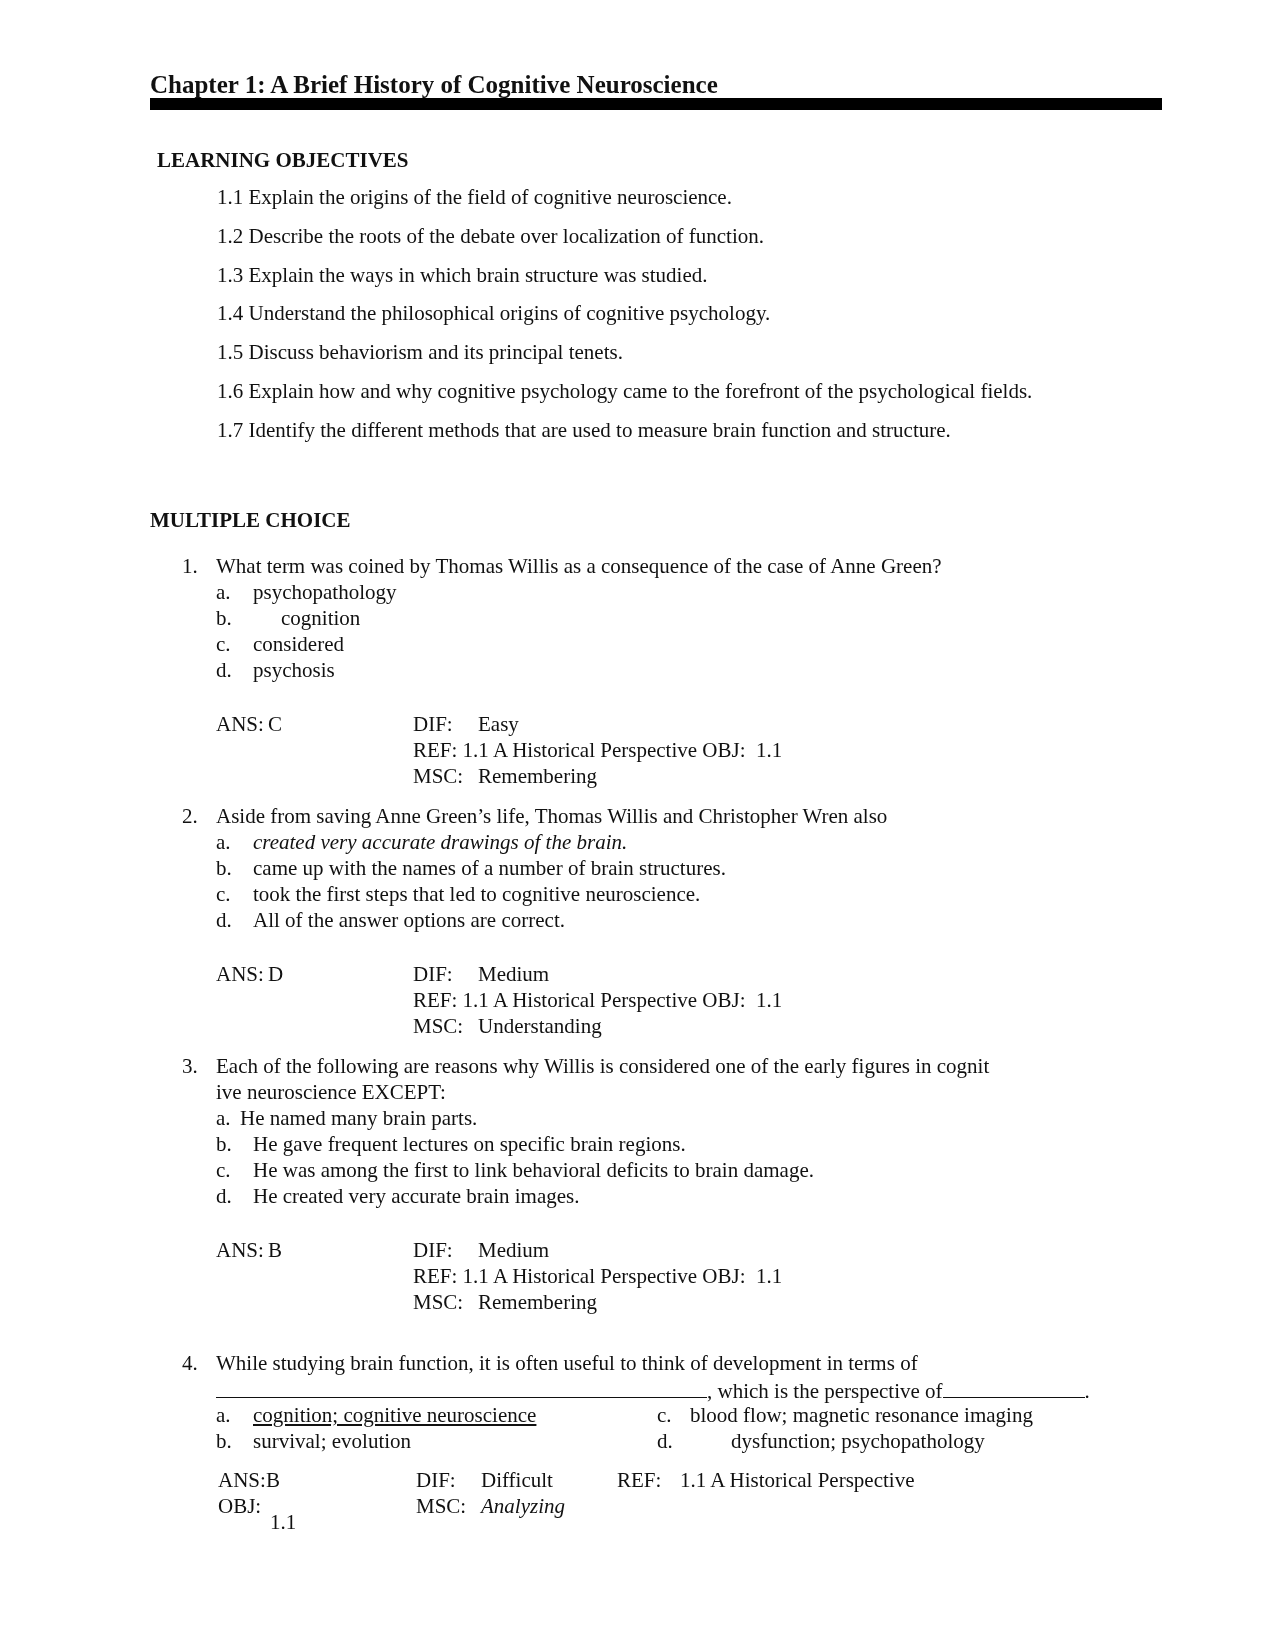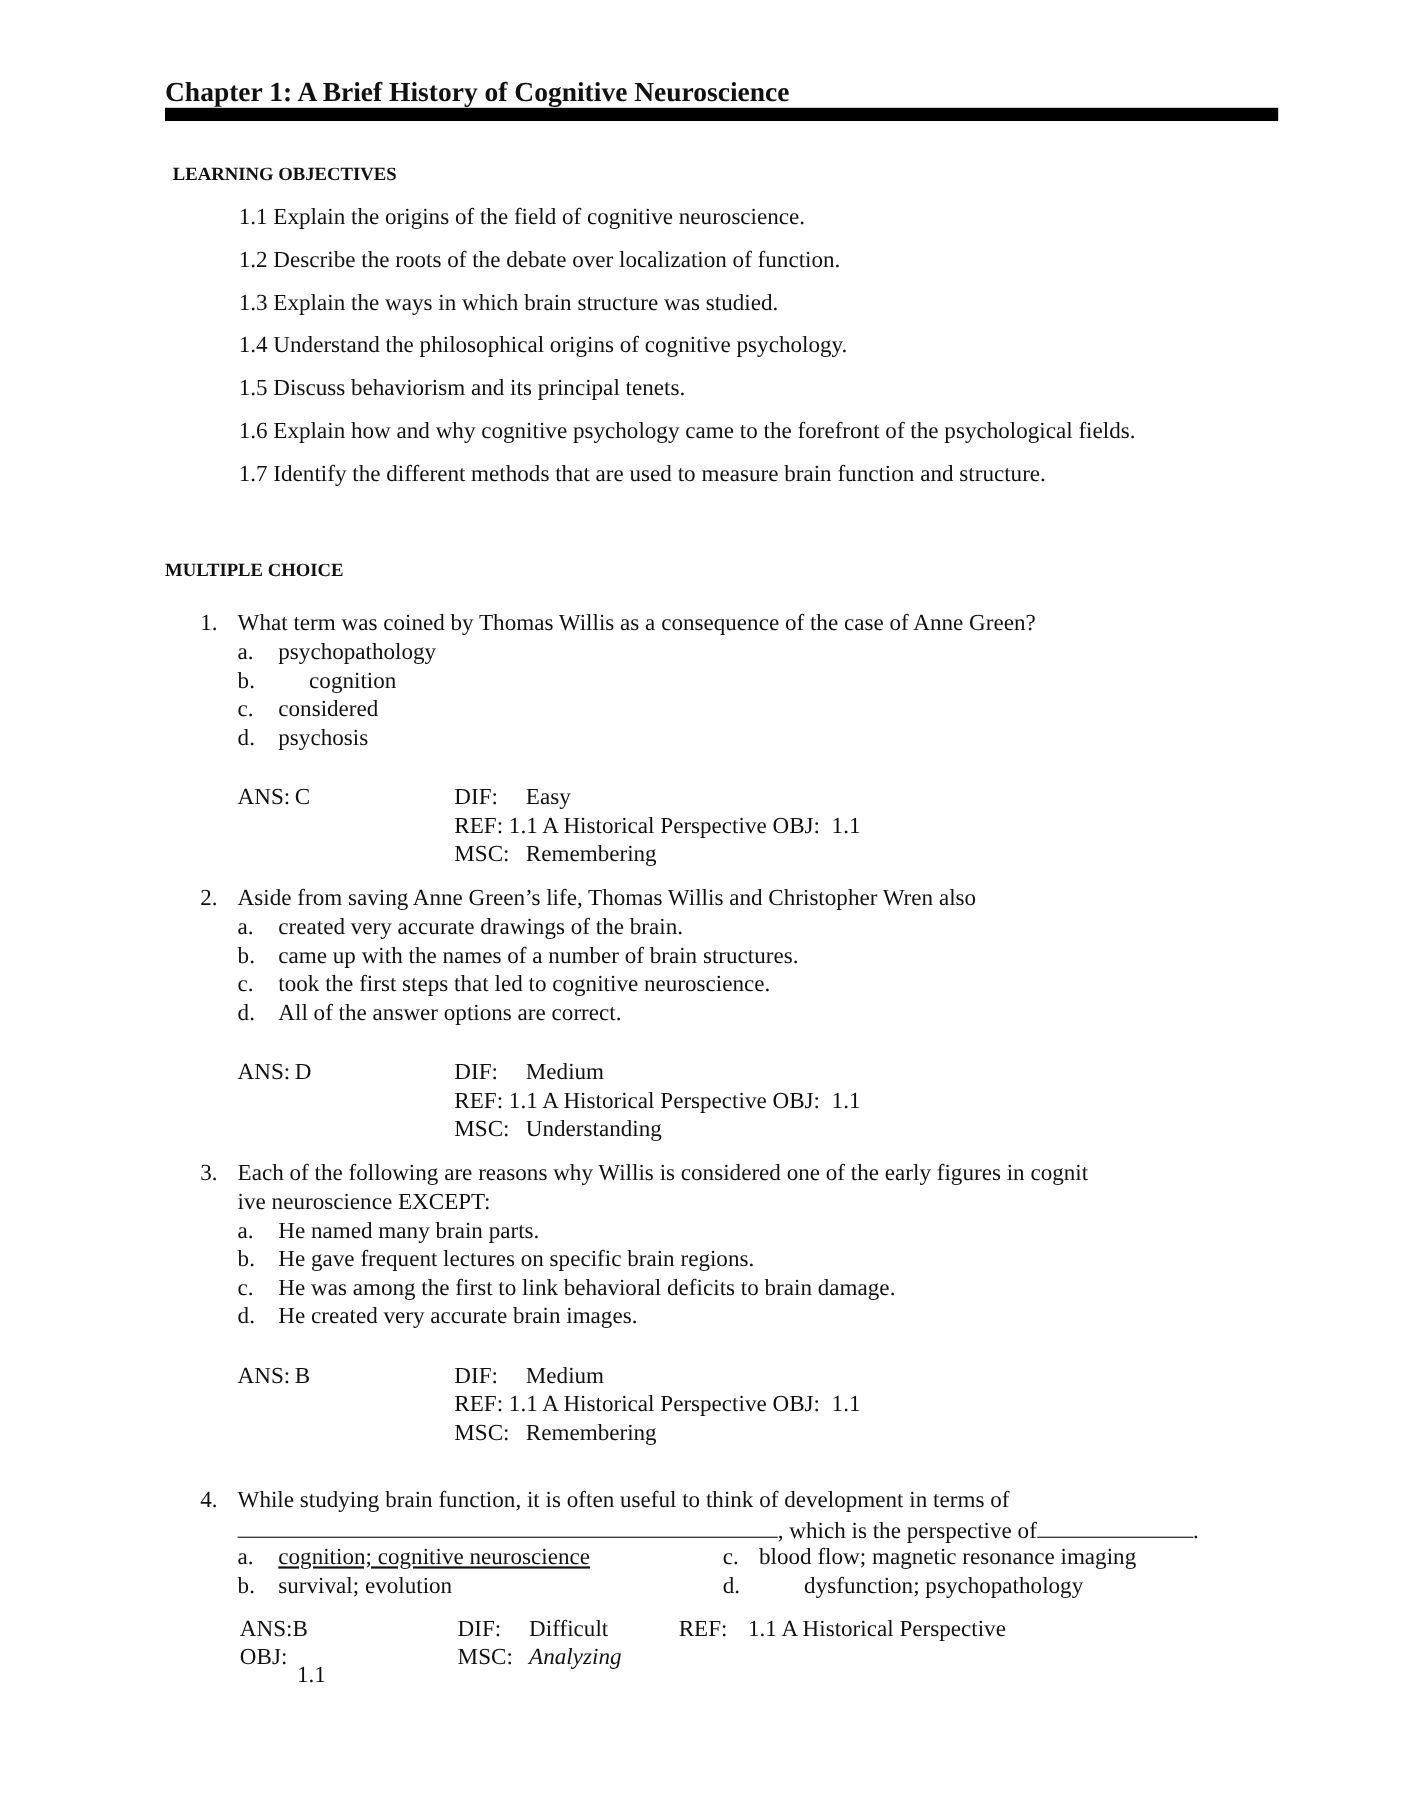--- a/index.html
+++ b/index.html
@@ -4,21 +4,21 @@
 <style>
   html, body { margin: 0; padding: 0; background: #ffffff; }
   body {
     width: 1275px; height: 1650px; position: relative; overflow: hidden;
     font-family: "Liberation Serif", "DejaVu Serif", serif;
     color: #111111;
   }
   .abs { position: absolute; white-space: pre; line-height: 1; }
   .title { font-size: 25px; font-weight: bold; }
   .rule { position: absolute; left: 150px; top: 98px; width: 1012px; height: 12px; background: #000000; }
-  .h2 { font-size: 17px; font-weight: bold; }
+  .h2 { font-size: 21px; font-weight: bold; }
   .t { font-size: 21px; }
   .blank { display: inline-block; border-bottom: 1.5px solid #111; height: 18px; vertical-align: baseline; }
 </style>
 </head>
 <body>
 
 <div class="abs title" style="left:150px; top:72px;">Chapter 1: A Brief History of Cognitive Neuroscience</div>
 <div class="rule"></div>
 
 <div class="abs h2" style="left:157px; top:150px;">LEARNING OBJECTIVES</div>
@@ -49,42 +49,42 @@
   <div class="abs t" style="left:478px; top:714px;">Easy</div>
   <div class="abs t" style="left:413px; top:740px;">REF: 1.1 A Historical Perspective OBJ:  1.1</div>
   <div class="abs t" style="left:413px; top:766px;">MSC:</div>
   <div class="abs t" style="left:478px; top:766px;">Remembering</div>
 </div>
 
 <div>
   <div class="abs t" style="left:182px; top:806px;">2.</div>
   <div class="abs t" style="left:216px; top:806px;">Aside from saving Anne Green’s life, Thomas Willis and Christopher Wren also</div>
   <div class="abs t" style="left:216px; top:832px;">a.</div>
-  <div class="abs t" style="left:253px; top:832px;">created very accurate drawings of the brain.</div>
+  <div class="abs t" style="left:253px; top:832px;font-style:italic;">created very accurate drawings of the brain.</div>
   <div class="abs t" style="left:216px; top:858px;">b.</div>
   <div class="abs t" style="left:253px; top:858px;">came up with the names of a number of brain structures.</div>
   <div class="abs t" style="left:216px; top:884px;">c.</div>
   <div class="abs t" style="left:253px; top:884px;">took the first steps that led to cognitive neuroscience.</div>
   <div class="abs t" style="left:216px; top:910px;">d.</div>
   <div class="abs t" style="left:253px; top:910px;">All of the answer options are correct.</div>
   <div class="abs t" style="left:216px; top:964px;">ANS:</div>
   <div class="abs t" style="left:268px; top:964px;">D</div>
   <div class="abs t" style="left:413px; top:964px;">DIF:</div>
   <div class="abs t" style="left:478px; top:964px;">Medium</div>
   <div class="abs t" style="left:413px; top:990px;">REF: 1.1 A Historical Perspective OBJ:  1.1</div>
   <div class="abs t" style="left:413px; top:1016px;">MSC:</div>
   <div class="abs t" style="left:478px; top:1016px;">Understanding</div>
 </div>
 
 <div>
   <div class="abs t" style="left:182px; top:1056px;">3.</div>
   <div class="abs t" style="left:216px; top:1056px;">Each of the following are reasons why Willis is considered one of the early figures in cognit</div>
   <div class="abs t" style="left:216px; top:1082px;">ive neuroscience EXCEPT:</div>
   <div class="abs t" style="left:216px; top:1108px;">a.</div>
-  <div class="abs t" style="left:253px; top:1108px;">He named many brain parts.</div>
+  <div class="abs t" style="left:240px; top:1108px;">He named many brain parts.</div>
   <div class="abs t" style="left:216px; top:1134px;">b.</div>
   <div class="abs t" style="left:253px; top:1134px;">He gave frequent lectures on specific brain regions.</div>
   <div class="abs t" style="left:216px; top:1160px;">c.</div>
   <div class="abs t" style="left:253px; top:1160px;">He was among the first to link behavioral deficits to brain damage.</div>
   <div class="abs t" style="left:216px; top:1186px;">d.</div>
   <div class="abs t" style="left:253px; top:1186px;">He created very accurate brain images.</div>
   <div class="abs t" style="left:216px; top:1240px;">ANS:</div>
   <div class="abs t" style="left:268px; top:1240px;">B</div>
   <div class="abs t" style="left:413px; top:1240px;">DIF:</div>
   <div class="abs t" style="left:478px; top:1240px;">Medium</div>

